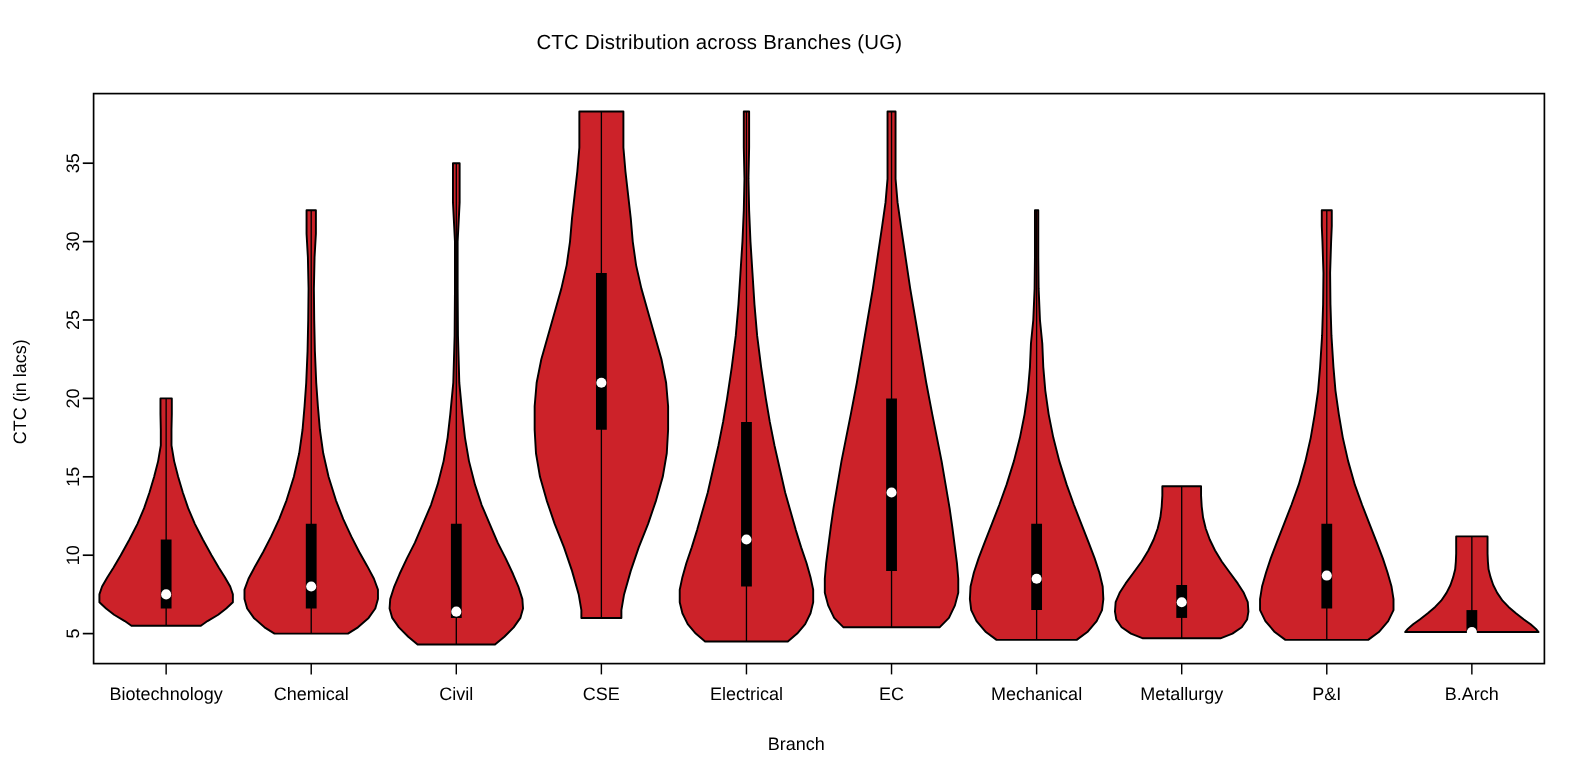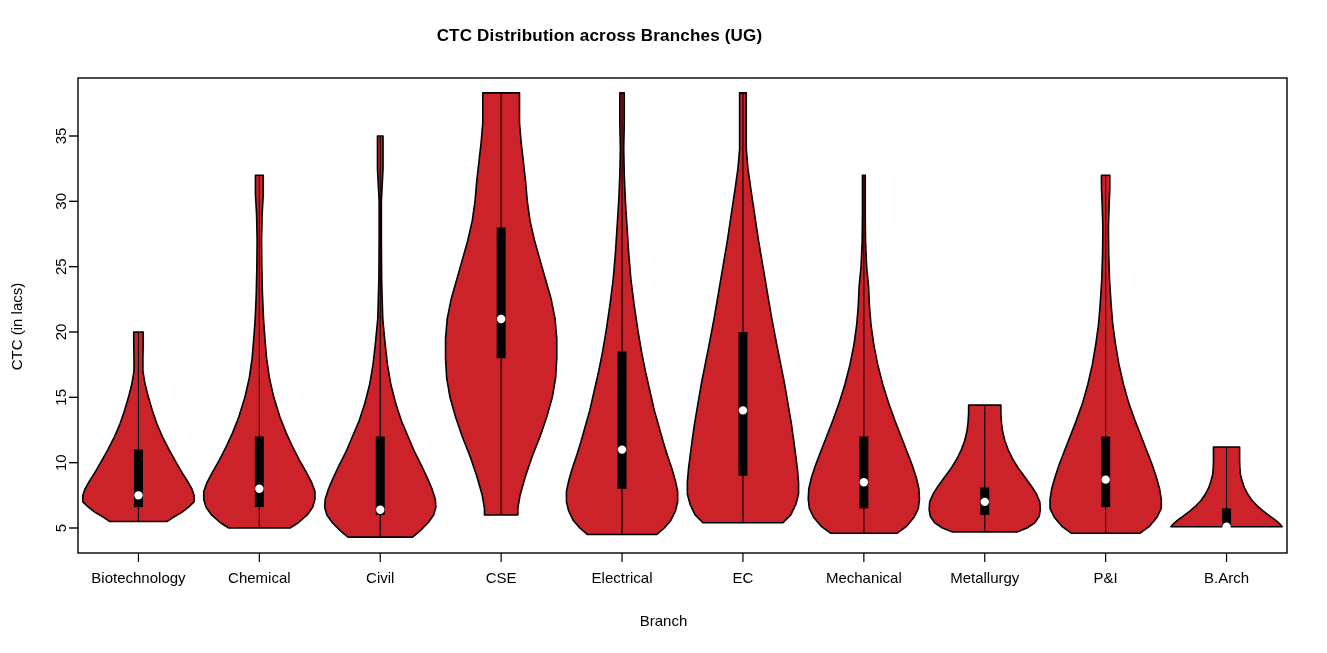--- a/index.html
+++ b/index.html
@@ -19,21 +19,21 @@
     position: absolute;
     inset: 0;
   }
   .chart-title {
     position: absolute;
     top: 26px;
     left: 0;
     width: 1199px;
     text-align: center;
     font-size: 17px;
-    font-weight: bold;
+    font-weight: normal;
     letter-spacing: 0.2px;
   }
   .y-axis-title {
     position: absolute;
     left: 6px;
     top: 0;
     width: 22px;
     height: 653px;
     display: flex;
     align-items: center;

